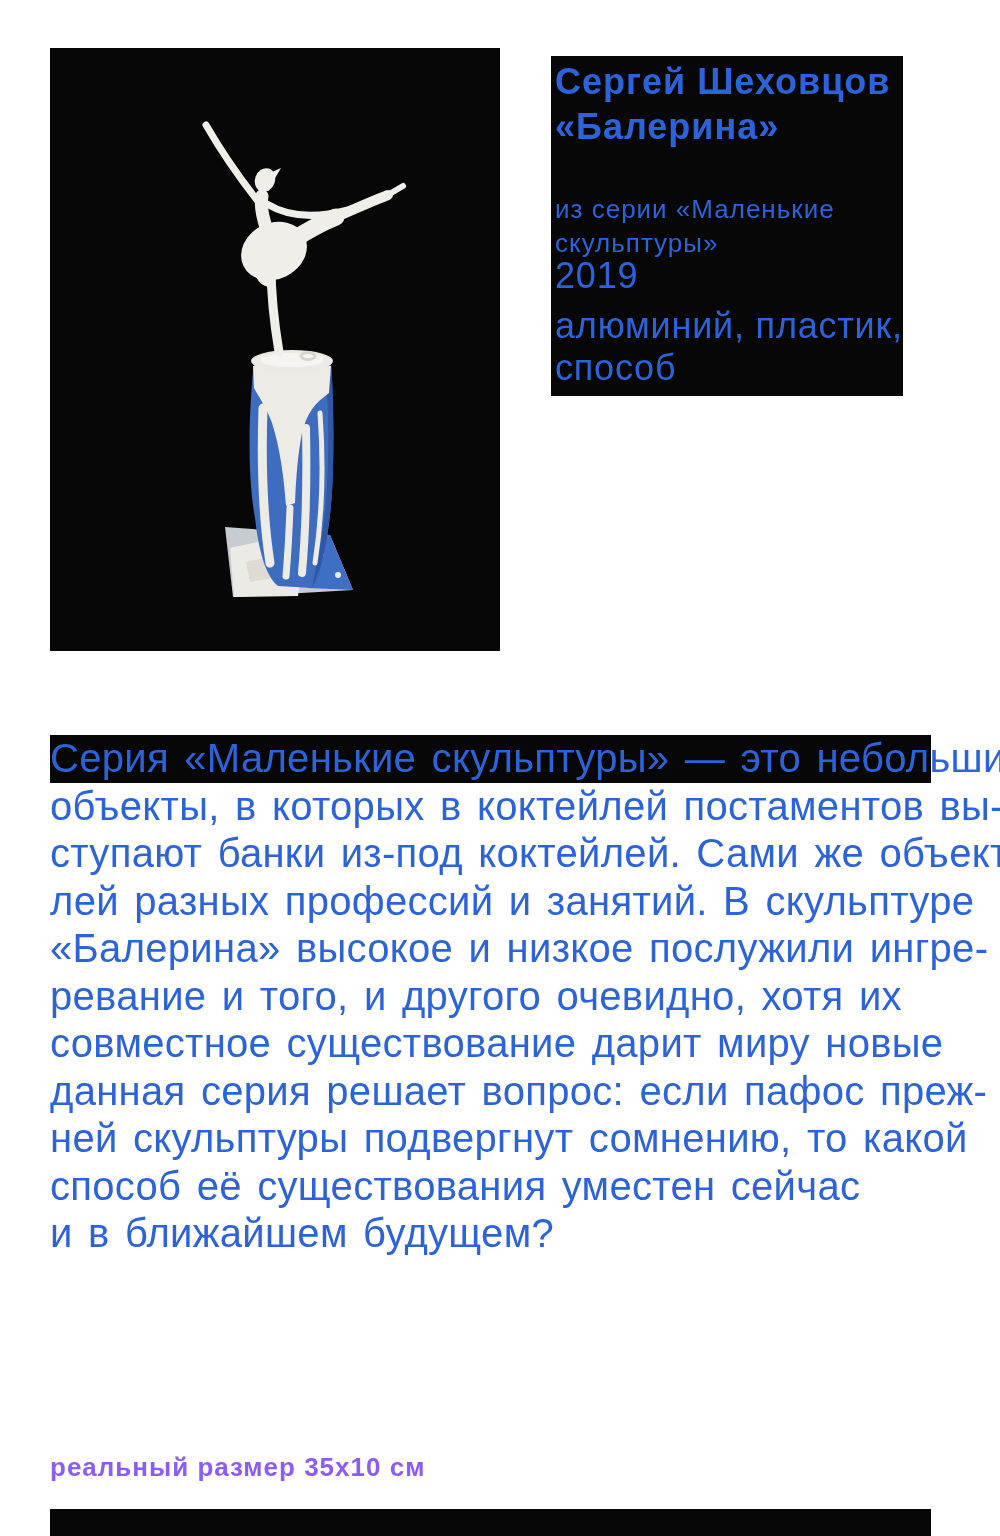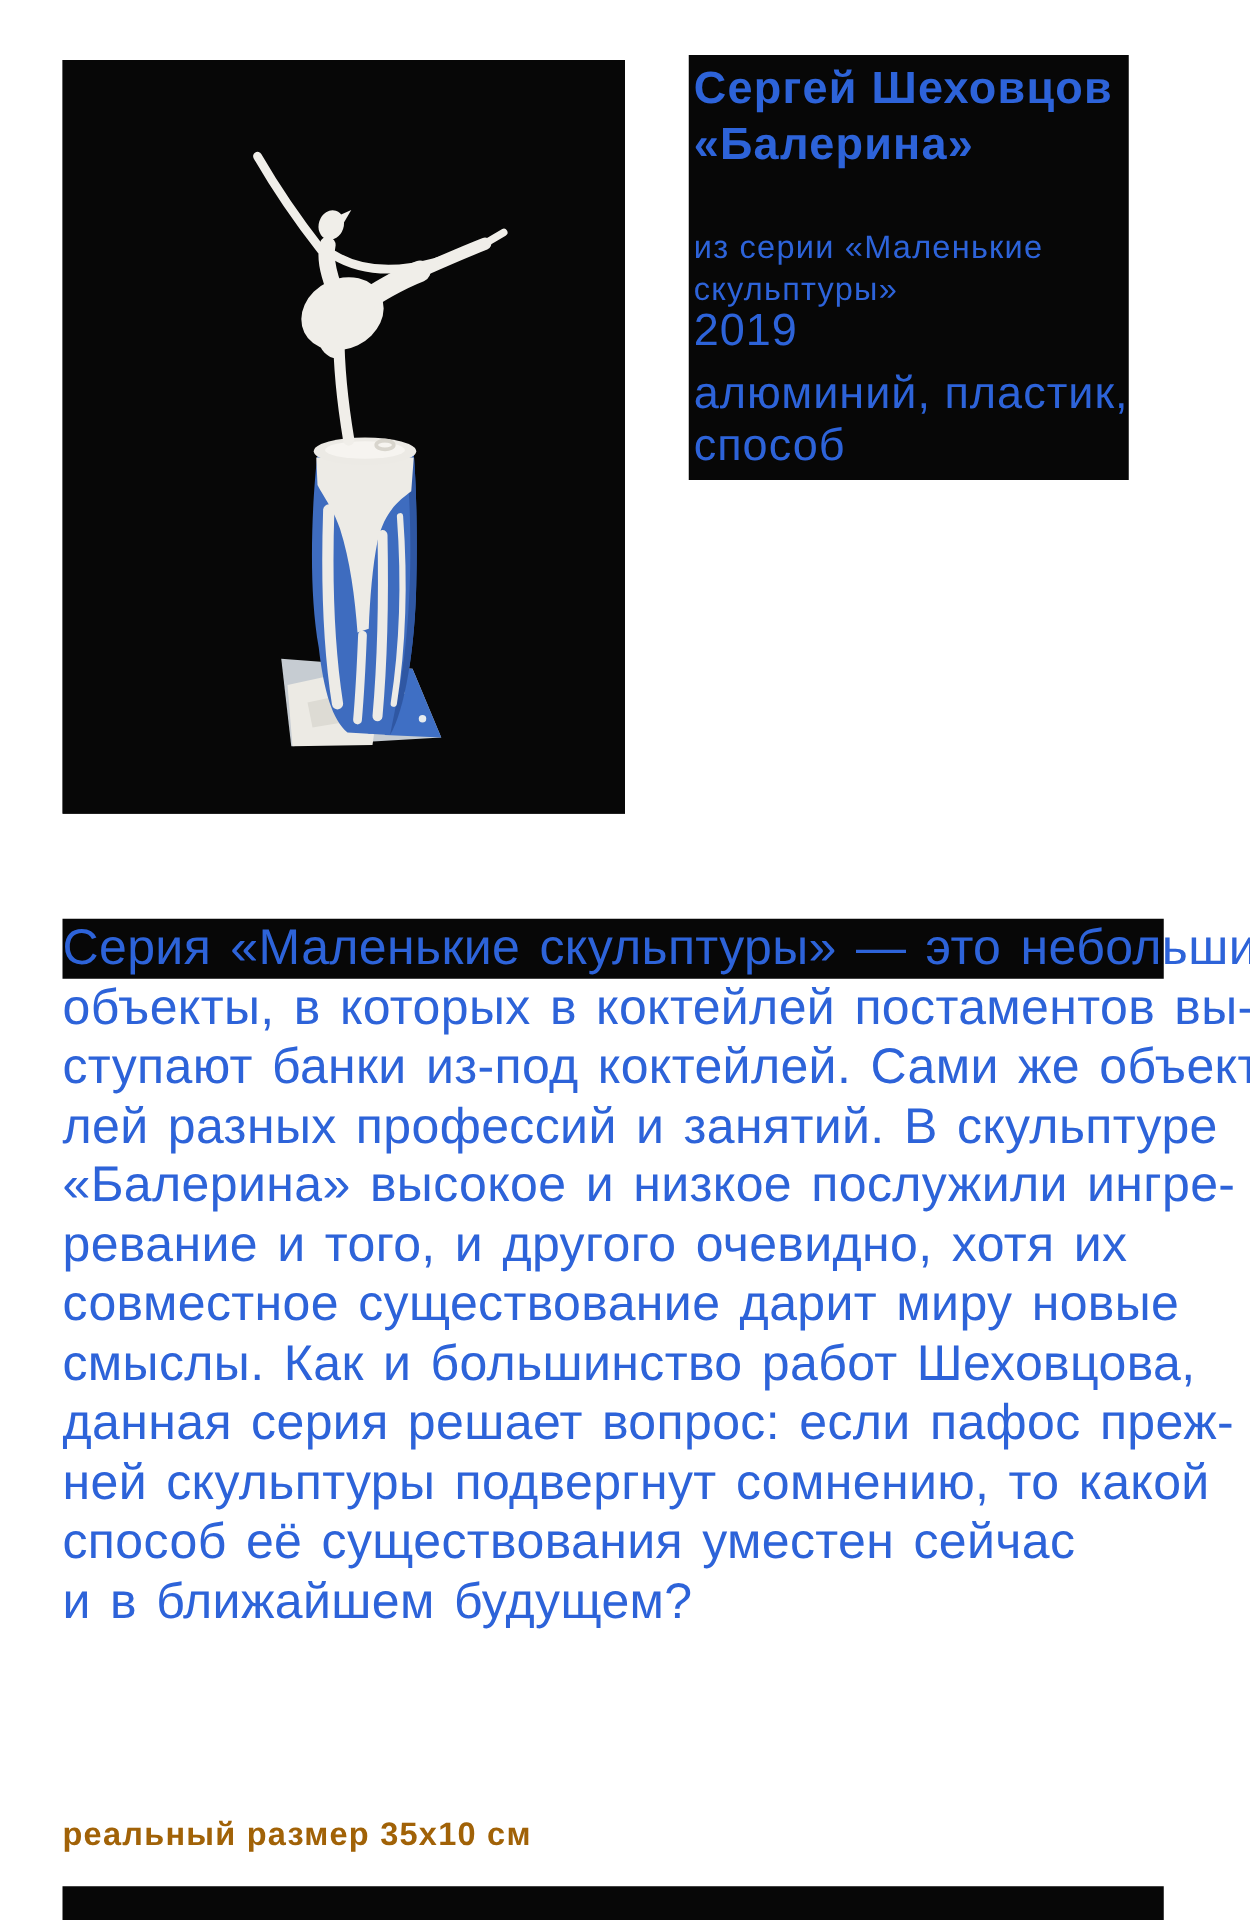--- a/index.html
+++ b/index.html
@@ -10,21 +10,21 @@
     font-family:"Liberation Sans", sans-serif;
   }
   
   .photo {
     position:absolute; left:50px; top:48px; width:450px; height:603px;
     background:#070707;
   }
   .photo svg { display:block; width:450px; height:603px; }
   
   .title-block {
-    position:absolute; left:551px; top:44px; width:352px; height:340px;
+    position:absolute; left:551px; top:56px; width:352px; height:340px;
     background:#070707; color:#2d63d9;
   }
   .title-block > div { position:absolute; left:4px; white-space:nowrap; }
   .artist-line { font-size:36px; font-weight:700; letter-spacing:1px; line-height:40px; }
   .t-artist1 { top:6px; }
   .t-artist2 { top:51px; }
   .series-line { font-size:26px; font-weight:500; letter-spacing:1px; line-height:30px;margin-top:44px; }
   .t-series1 { top:94px; }
   .t-series2 { top:128px; }
   .plain-line { font-size:36px; font-weight:400; letter-spacing:0.8px; line-height:40px; }
@@ -36,21 +36,21 @@
     position:absolute; left:50px; top:735px; width:881px;
     color:#2d63d9;
   }
   .bline {
     height:47.5px; line-height:47.5px; font-size:40px; font-weight:400;
     letter-spacing:0.3px; word-spacing:4px; white-space:nowrap;
   }
   .bline.band { background:#070707; }
   
   .caption {
-    position:absolute; left:50px; top:1450px; color:#a16207;
+    position:absolute; left:50px; top:1450px; color:#8b5cf6;
     font-size:26px; font-weight:600; letter-spacing:1px; line-height:34px;
     white-space:nowrap;
   }
   .bottom-bar {
     position:absolute; left:50px; top:1509px; width:881px; height:27px;
     background:#070707;
   }
 </style>
 </head>
 <body>
@@ -109,21 +109,20 @@
   </div>
 
   <div class="body-text">
       <div class="bline band">Серия «Маленькие скульптуры» — это небольшие</div>
       <div class="bline">объекты, в которых в коктейлей постаментов вы-</div>
       <div class="bline">ступают банки из-под коктейлей. Сами же объекты</div>
       <div class="bline">лей разных профессий и занятий. В скульптуре</div>
       <div class="bline">«Балерина» высокое и низкое послужили ингре-</div>
       <div class="bline">ревание и того, и другого очевидно, хотя их</div>
       <div class="bline">совместное существование дарит миру новые</div>
-      <div class="bline">смыслы. Как и большинство работ Шеховцова,</div>
       <div class="bline">данная серия решает вопрос: если пафос преж-</div>
       <div class="bline">ней скульптуры подвергнут сомнению, то какой</div>
       <div class="bline">способ её существования уместен сейчас</div>
       <div class="bline">и в ближайшем будущем?</div>
     </div>
 
   <div class="caption">реальный размер 35x10 см</div>
 
   <div class="bottom-bar"></div>
 

